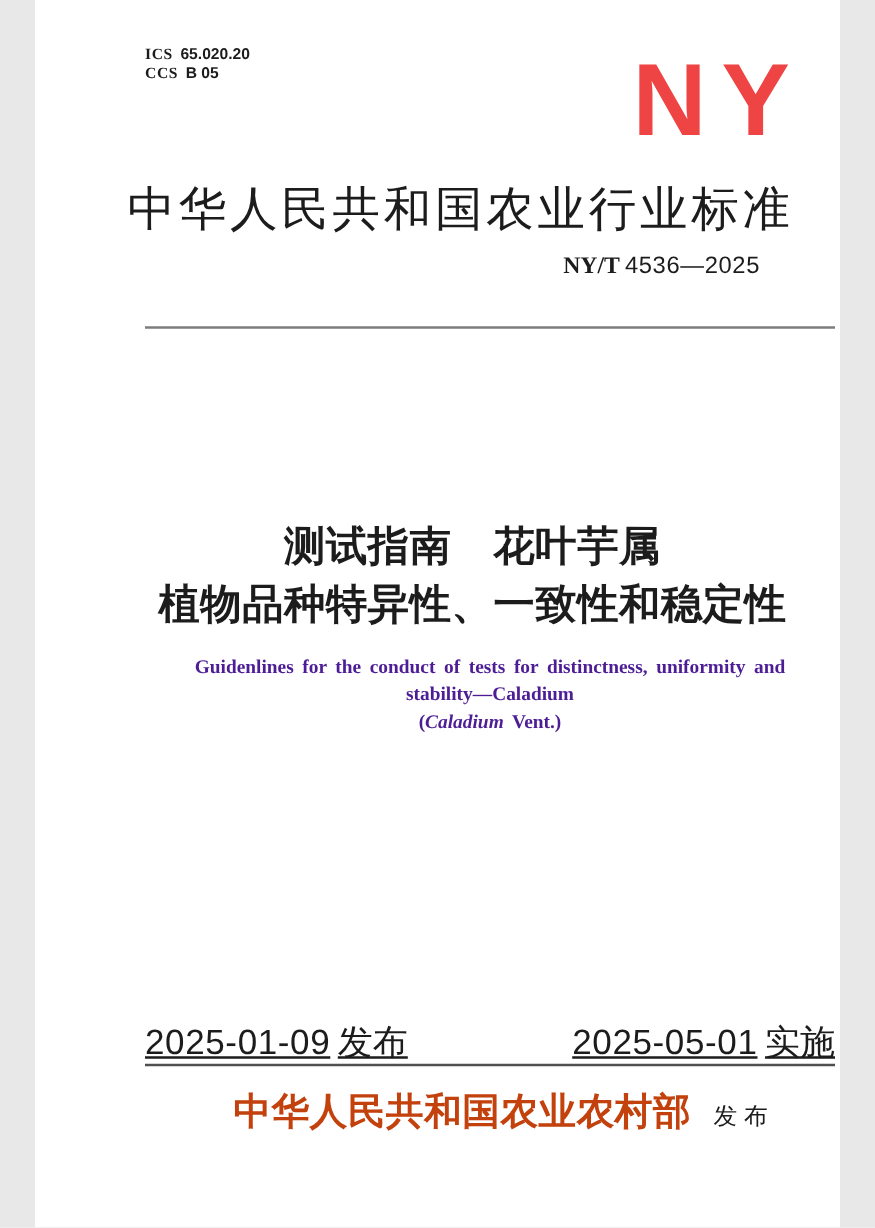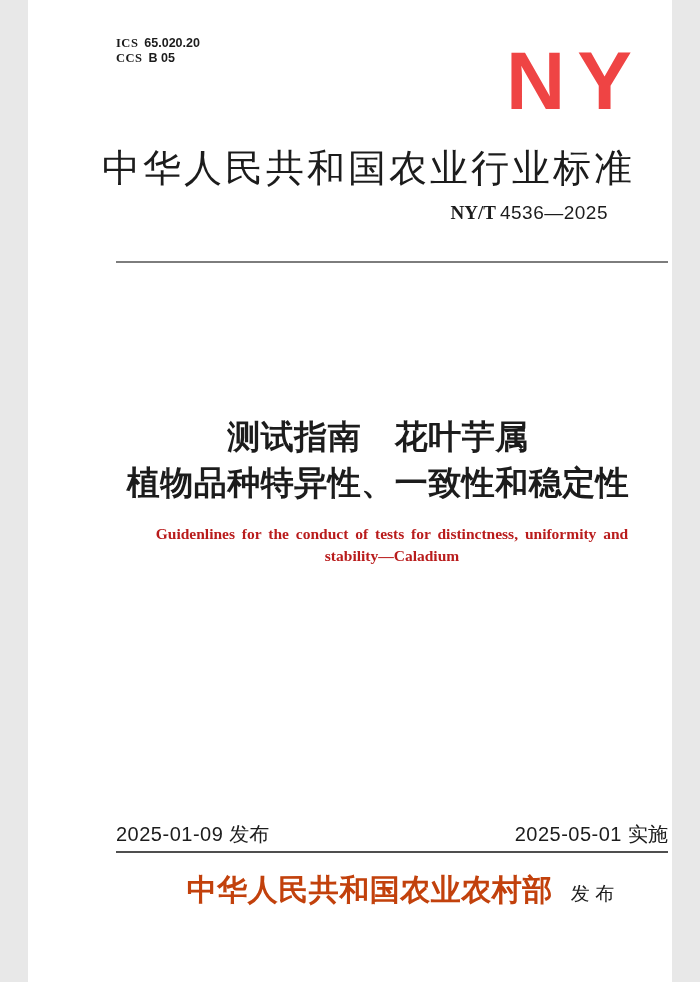--- a/index.html
+++ b/index.html
@@ -94,35 +94,36 @@
     position: absolute;
     left: 88px;
     top: 523px;
     width: 552px;
     text-align: center;
     font-family: "Liberation Serif", serif;
     font-weight: bold;
     font-size: 15.5px;
     line-height: 22px;
     word-spacing: 3px;
-    color: #b91c1c;
+    color: #4c1d95;
   }
   .en-title .italic { font-style: italic; }
 
   
   .footer-dates {
     position: absolute;
     left: 88px;
     top: 822px;
     width: 552px;
     display: flex;
     justify-content: space-between;
-    font-size: 20px;
+    font-size: 28px;
     line-height: 24px;
     white-space: nowrap;
+    text-decoration: underline;
   }
   .date-value { font-family: "Liberation Sans", sans-serif; font-weight: 500; letter-spacing: 0.5px; }
   .date-label { font-weight: 500; margin-left: 6px; }
 
   .rule-bottom {
     position: absolute;
     left: 88px;
     top: 851px;
     width: 552px;
     height: 2px;
@@ -182,20 +183,21 @@
   <div class="rule-top"></div>
 
   <div class="zh-title">
     <div>测试指南　花叶芋属</div>
     <div>植物品种特异性、一致性和稳定性</div>
   </div>
 
   <div class="en-title">
     <div>Guidenlines for the conduct of tests for distinctness, uniformity and</div>
     <div>stability—Caladium</div>
+    <div><span>(</span><span class="italic">Caladium</span><span> Vent.)</span></div>
   </div>
 
   <div class="footer-dates">
     <div>
       <span class="date-value">2025-01-09</span><span class="date-label">发布</span>
     </div>
     <div>
       <span class="date-value">2025-05-01</span><span class="date-label">实施</span>
     </div>
   </div>

